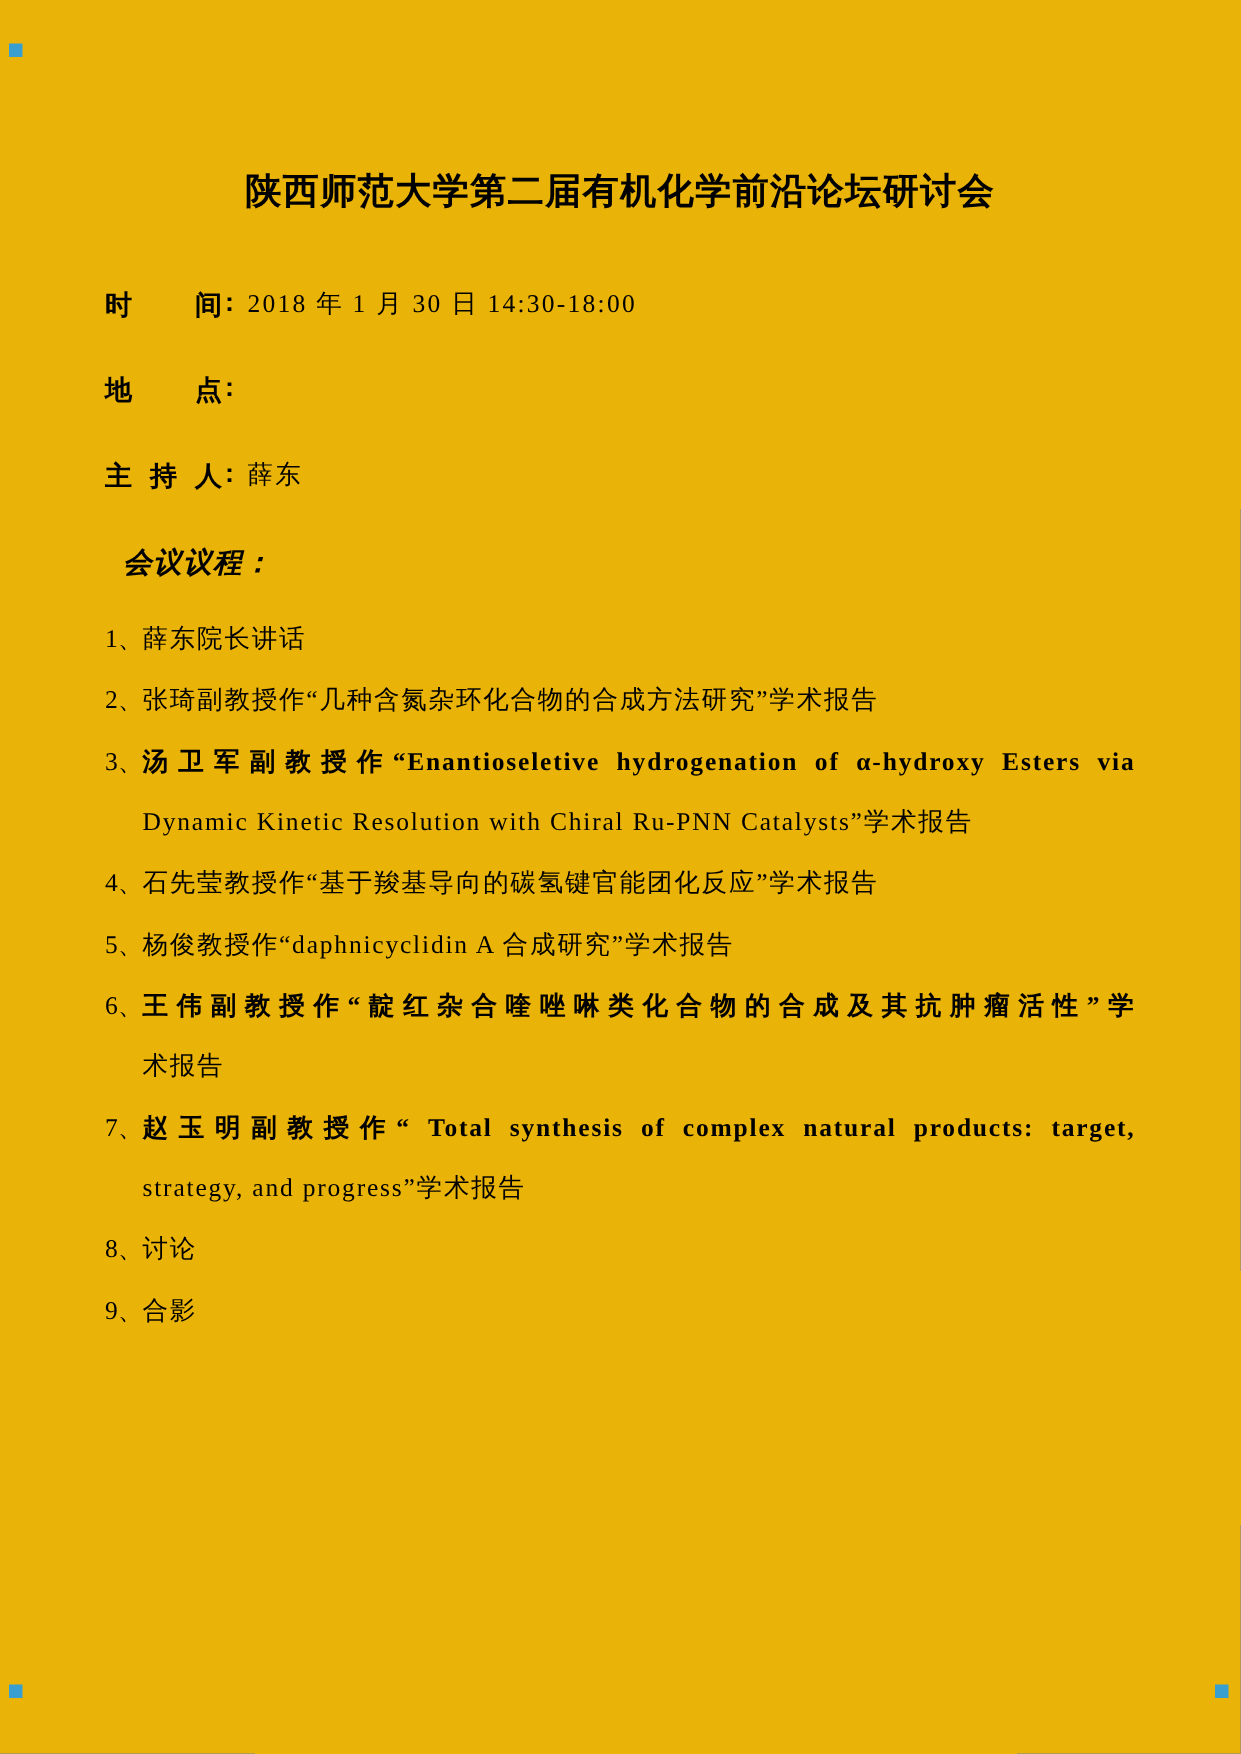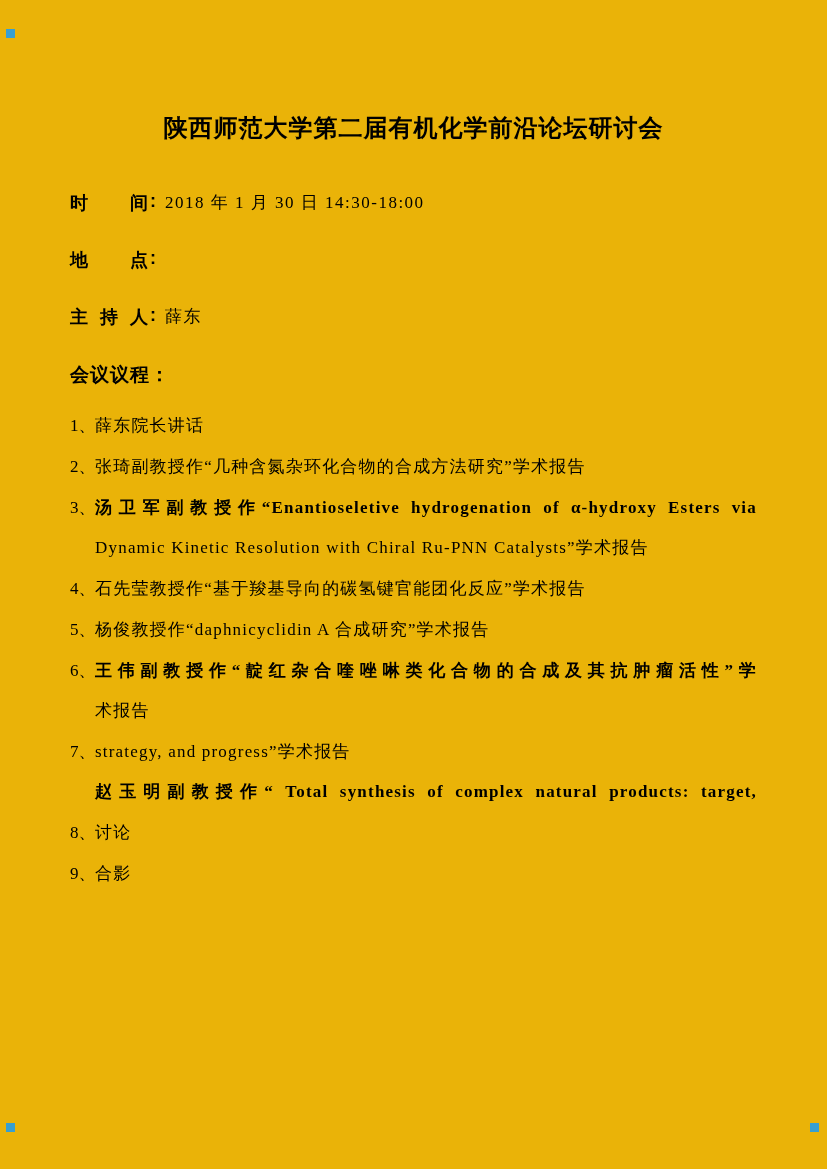--- a/index.html
+++ b/index.html
@@ -49,25 +49,26 @@
     font-size:18px;
     margin:0 9px 0 2px;
   }
   .meta-value{
     font-size:17px;
     letter-spacing:1.5px;
   }
 
   
   .agenda-heading{
-    margin:0;
+    margin:12px;
     font-family:"Liberation Sans","DejaVu Sans",sans-serif;
     font-weight:700;
     font-size:19px;
     letter-spacing:1px;
+    font-style:italic;
   }
   .agenda-list{
     margin-top:18px;
   }
   .agenda-item{
     display:flex;
     font-size:17px;
     margin-bottom:1px;
   }
   .agenda-num{
@@ -176,22 +177,22 @@
         <span class="agenda-num">6、</span>
         <div class="agenda-text">
           <div class="line stretch">王伟副教授作“靛红杂合喹唑啉类化合物的合成及其抗肿瘤活性”学</div>
           <div class="line">术报告</div>
         </div>
       </div>
 
       <div class="agenda-item">
         <span class="agenda-num">7、</span>
         <div class="agenda-text">
+          <div class="line stretch">赵玉明副教授作“ Total synthesis of complex natural products: target,</div>
           <div class="line">strategy, and progress”学术报告</div>
-          <div class="line stretch">赵玉明副教授作“ Total synthesis of complex natural products: target,</div>
         </div>
       </div>
 
       <div class="agenda-item">
         <span class="agenda-num">8、</span>
         <div class="agenda-text">
           <div class="line">讨论</div>
         </div>
       </div>
 

